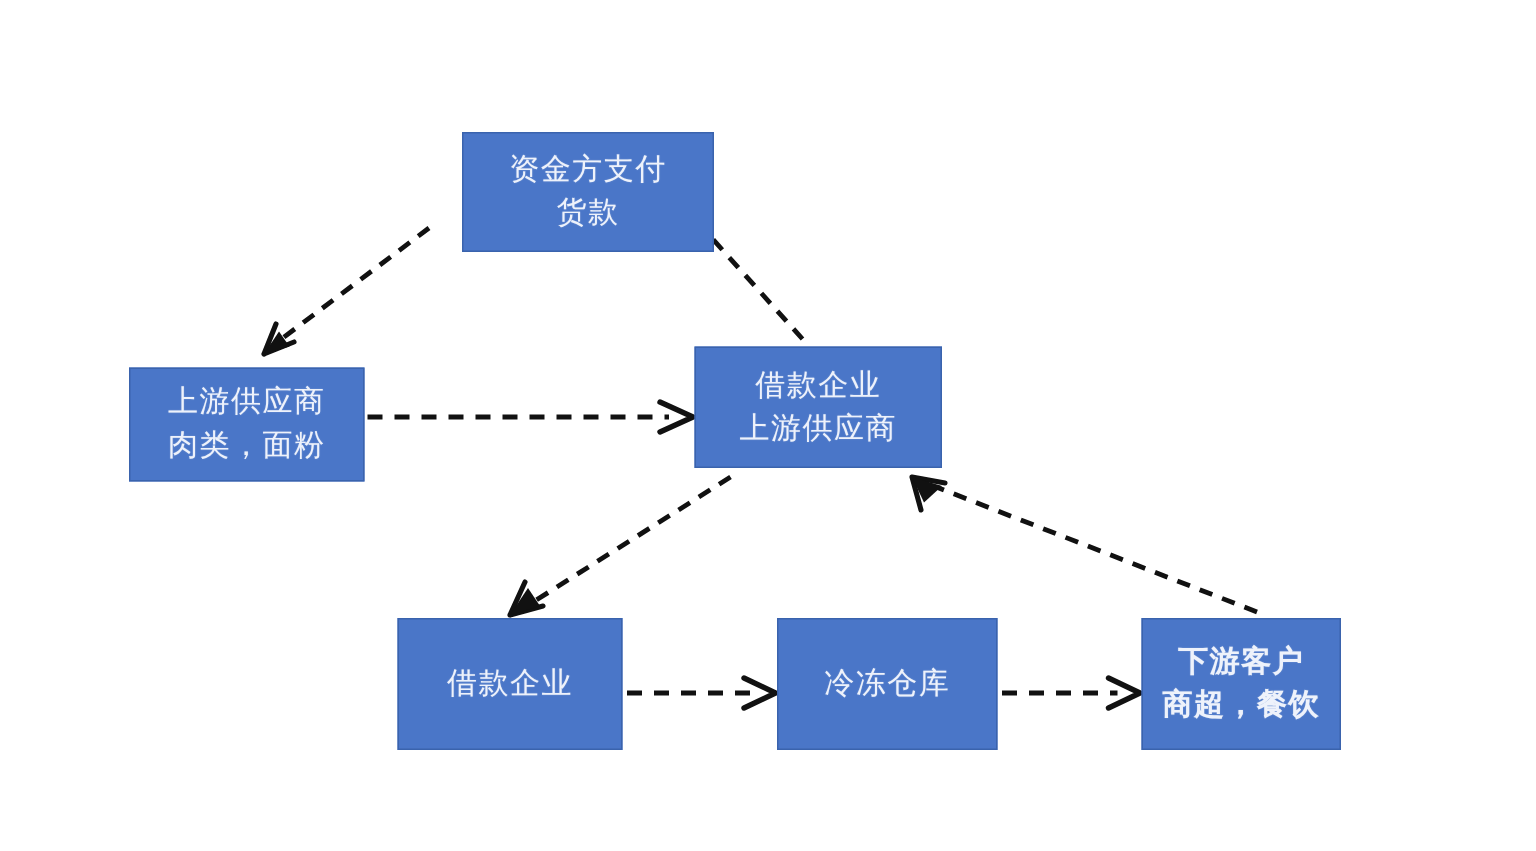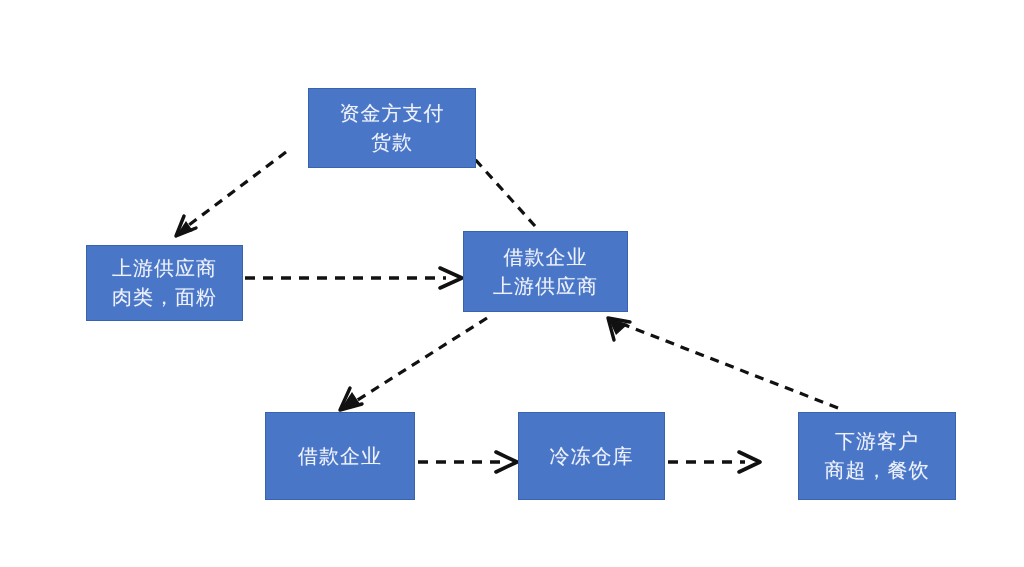--- a/index.html
+++ b/index.html
@@ -45,21 +45,21 @@
   .node .line {
     display: block;
     white-space: nowrap;
   }
   
   #node-funder       { left: 280px; top: 88px;  width: 168px; height: 80px; margin-left: 28px; }
   #node-supplier     { left: 86px;  top: 245px; width: 157px; height: 76px; }
   #node-borrower     { left: 463px; top: 231px; width: 165px; height: 81px; }
   #node-production   { left: 265px; top: 412px; width: 150px; height: 88px; }
   #node-coldstorage  { left: 518px; top: 412px; width: 147px; height: 88px; align-items: center; }
-  #node-customer     { left: 798px; top: 412px; width: 158px; height: 88px; }
+  #node-customer     { left: 761px; top: 412px; width: 133px; height: 88px; font-weight: bold; }
 </style>
 </head>
 <body>
 
 <div id="canvas">
 
   <svg id="edge-layer" viewBox="0 0 1024 567" width="1024" height="567" xmlns="http://www.w3.org/2000/svg">
 
     <g>
       <line x1="286" y1="152" x2="181" y2="231" stroke="#111111" stroke-width="3.2" stroke-dasharray="9,7" stroke-linecap="butt"></line>

